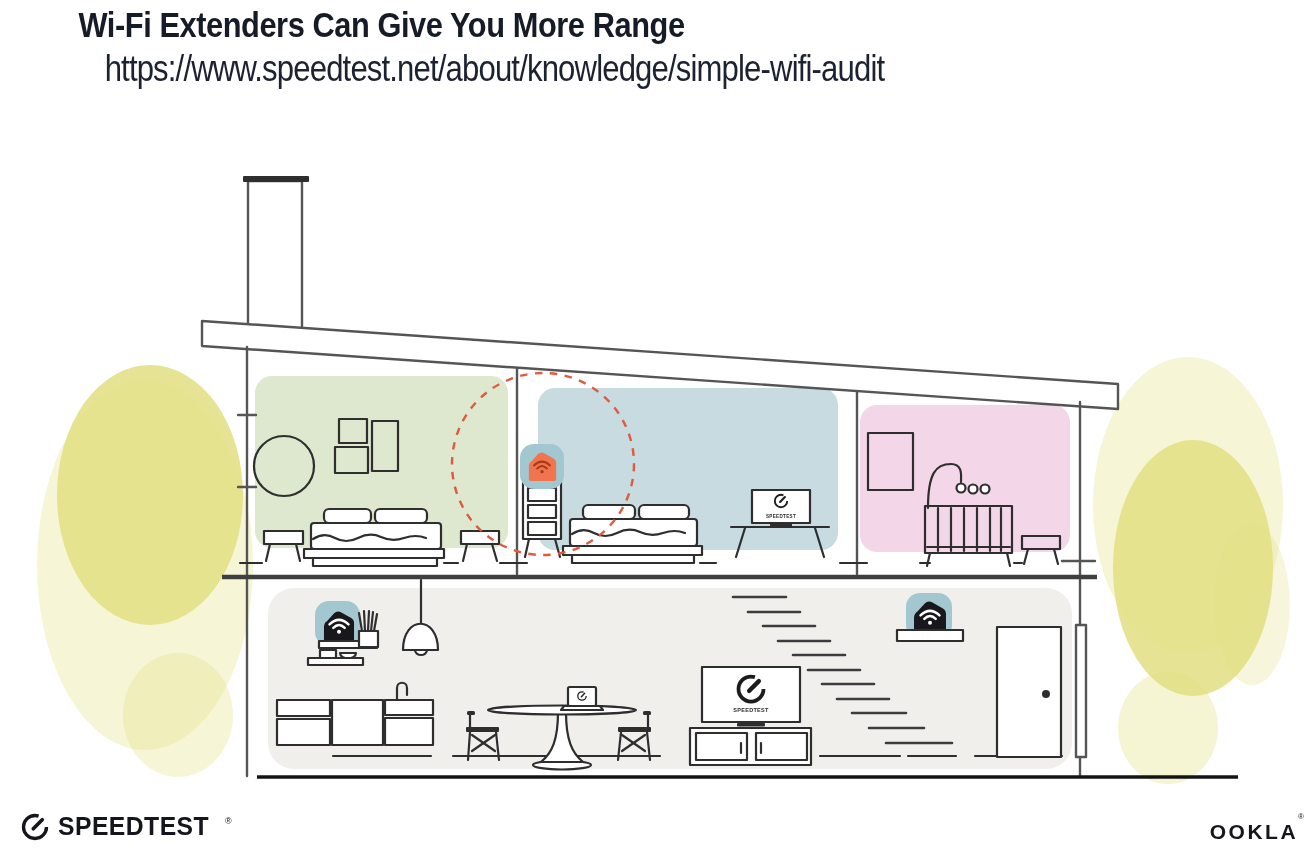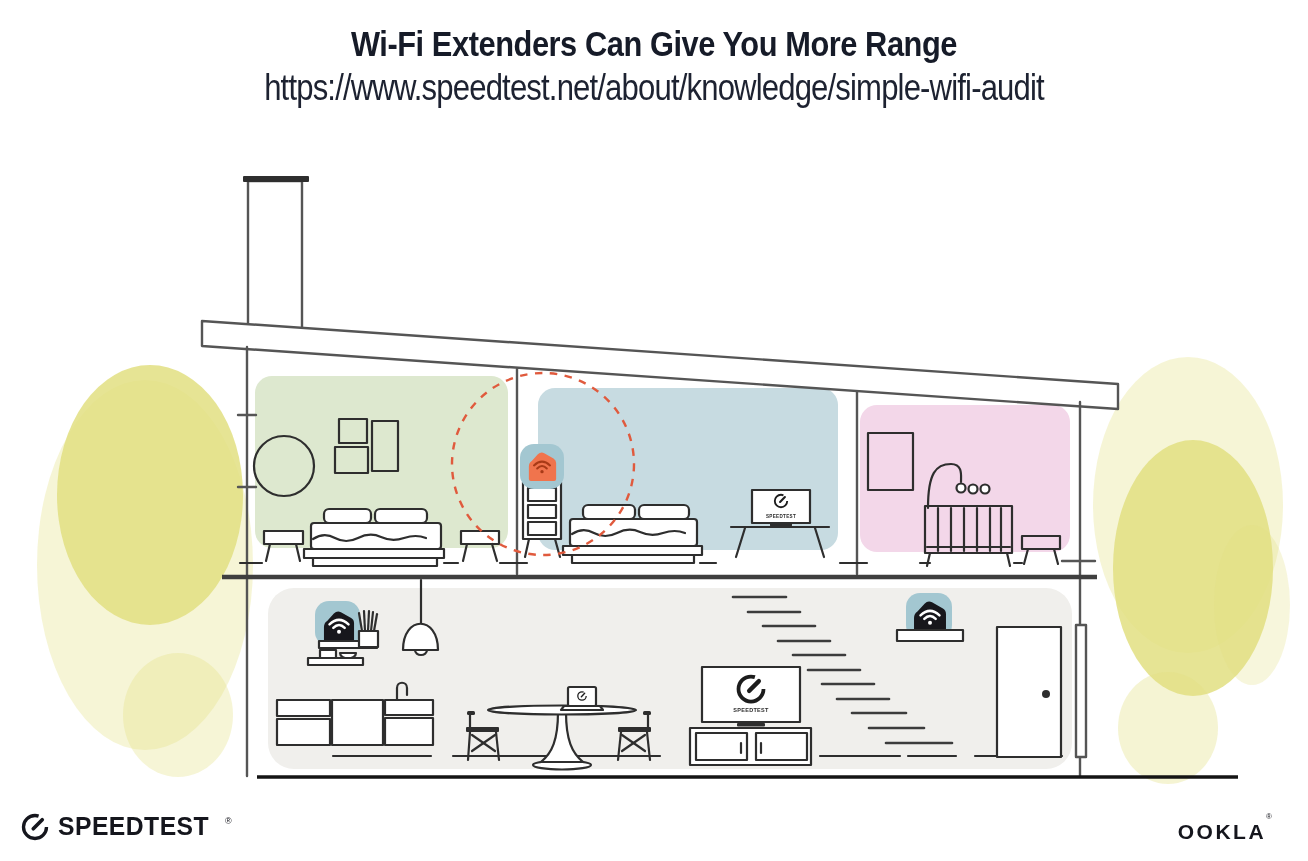--- a/index.html
+++ b/index.html
@@ -5,21 +5,21 @@
   :root{
     --title-ink:#161b28; --ink:#2e2e2e; --wall:#555555;
     --room-green:#dde8cf; --room-blue:#c7dbe1; --room-pink:#f3d7e9;
     --floor-gray:#f0efec; --device-teal:#a3c7d1; --device-black:#17171c;
     --accent-orange:#f0744d; --accent-orange-dark:#a83a17;
     --dashed-red:#e05a3d; --foliage:#e2df81;
   }
   html,body{margin:0;padding:0}
   body{width:1308px;height:861px;background:#ffffff;overflow:hidden;
        font-family:"Liberation Sans",sans-serif;position:relative}
-  .header{position:absolute;top:24px;left:0;width:1308px;text-align:center;color:var(--title-ink)}
+  .header{position:absolute;top:5px;left:0;width:1308px;text-align:left;color:var(--title-ink)}
   .title{font-size:35px;font-weight:bold;margin:0;transform:scaleX(.88);transform-origin:50% 50%;letter-spacing:-.5px;white-space:nowrap}
   .url{font-size:37px;font-weight:400;margin-top:3px;color:#1d2231;transform:scaleX(.84);transform-origin:50% 50%;letter-spacing:-1px;white-space:nowrap}
   .scene{position:absolute;left:0;top:0}
 
   
   .s   {stroke:var(--ink);stroke-width:2.2;fill:none;stroke-linecap:round;stroke-linejoin:round}
   .sf  {stroke:var(--ink);stroke-width:2.2;fill:#ffffff;stroke-linejoin:round}
   .sp  {stroke:var(--ink);stroke-width:2.2;fill:var(--room-pink);stroke-linejoin:round}
   .inkf{fill:var(--ink);stroke:none}
   .wall{stroke:var(--wall);stroke-width:2.4;fill:none;stroke-linecap:round}
@@ -30,21 +30,21 @@
   .blob{fill:var(--device-teal);stroke:none}
   .dev {fill:var(--device-black);stroke:none}
   .devo{fill:var(--accent-orange);stroke:none}
   .fol {fill:var(--foliage);stroke:none}
   .step{stroke:#3c3c3c;stroke-width:2.6;stroke-linecap:round}
   .tvtext{fill:#2b2b2b;font-family:"Liberation Sans",sans-serif;font-weight:bold;letter-spacing:.3px}
 
   .st-logo{position:absolute;left:20px;top:811px;display:flex;align-items:center;gap:8px;color:#15161d}
   .st-word{font-size:26px;font-weight:bold;letter-spacing:.5px;transform:scaleX(.95);transform-origin:0 50%;white-space:nowrap}
   .reg{font-size:9px;vertical-align:top;position:relative;top:-6px;font-weight:normal}
-  .ookla{position:absolute;right:36px;top:820px;font-size:21px;font-weight:bold;letter-spacing:2.5px;color:#15161d;white-space:nowrap}
+  .ookla{position:absolute;right:4px;top:820px;font-size:21px;font-weight:bold;letter-spacing:2.5px;color:#15161d;white-space:nowrap}
   .ookla .reg{font-size:8px;top:-8px;letter-spacing:0}
 </style>
 </head>
 <body>
 
 <div class="header">
   <h1 class="title">Wi-Fi Extenders Can Give You More Range</h1>
   <div class="url">https://www.speedtest.net/about/knowledge/simple-wifi-audit</div>
 </div>
 

